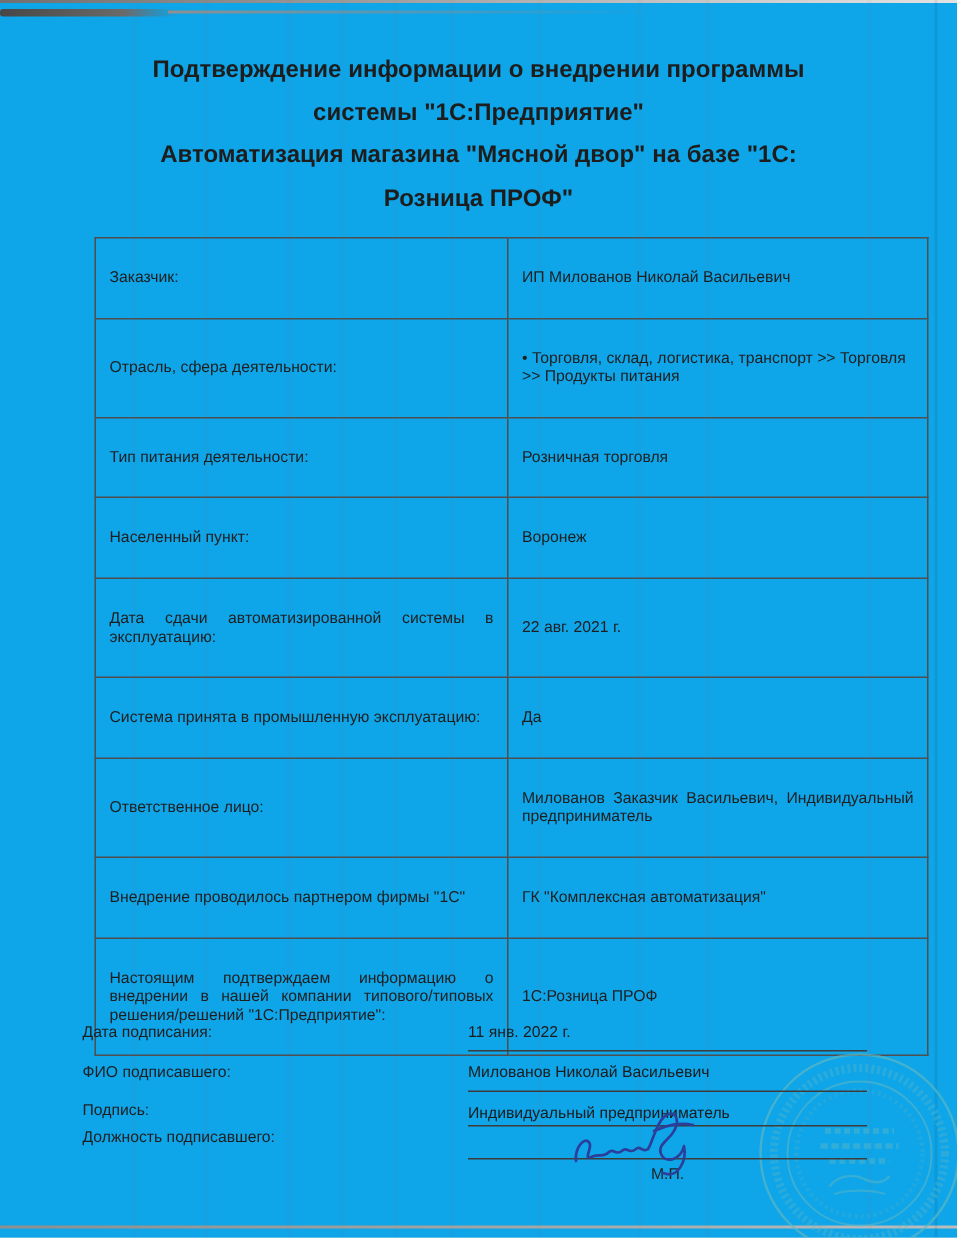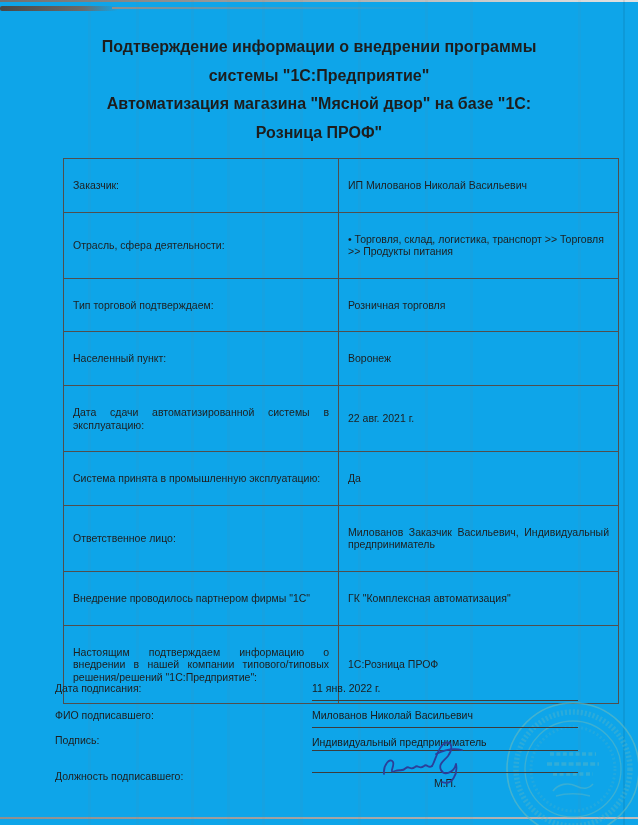--- a/index.html
+++ b/index.html
@@ -79,21 +79,21 @@
     <tbody>
         <tr class="r1">
       <td class="c1">Заказчик:</td>
       <td class="c2">ИП Милованов Николай Васильевич</td>
     </tr>
     <tr class="r2">
       <td class="c1">Отрасль, сфера деятельности:</td>
       <td class="c2">• Торговля, склад, логистика, транспорт &gt;&gt; Торговля &gt;&gt; Продукты питания</td>
     </tr>
     <tr class="r3">
-      <td class="c1">Тип торговой подтверждаем:</td>
+      <td class="c1">Тип питания деятельности:</td>
       <td class="c2">Розничная торговля</td>
     </tr>
     <tr class="r4">
       <td class="c1">Населенный пункт:</td>
       <td class="c2">Воронеж</td>
     </tr>
     <tr class="r5">
       <td class="c1 j">Дата сдачи автоматизированной системы в эксплуатацию:</td>
       <td class="c2">22 авг. 2021 г.</td>
     </tr>
@@ -117,21 +117,21 @@
     </table>
 
   <div class="f-label" style="top:682px">Дата подписания:</div>
   <div class="f-value" style="top:682px">11 янв. 2022 г.</div>
   <div class="f-line" style="top:700px"></div>
 
   <div class="f-label" style="top:709px">ФИО подписавшего:</div>
   <div class="f-value" style="top:709px">Милованов Николай Васильевич</div>
   <div class="f-line" style="top:727px"></div>
 
-  <div class="f-label" style="top:770px">Должность подписавшего:</div>
+  <div class="f-label" style="top:752px">Должность подписавшего:</div>
   <div class="f-value" style="top:736px">Индивидуальный предприниматель</div>
   <div class="f-line" style="top:750px"></div>
 
   <div class="f-label" style="top:734px">Подпись:</div>
   <div class="f-line" style="top:772px"></div>
   <div class="mp">М.П.</div>
 
   <svg class="sig" width="112" height="56" viewBox="0 0 112 56">
     <g fill="none" stroke="#2b3f9a" stroke-width="1.8" stroke-linecap="round" stroke-linejoin="round">
       <path d="M6 38 C 5 29, 12 21, 15 26 C 17 30, 10 38, 17 35 C 22 33, 24 36, 28 32 C 31 29, 32 35, 37 31 C 40 28, 41 34, 46 30 C 49 27, 50 33, 54 30"></path>

